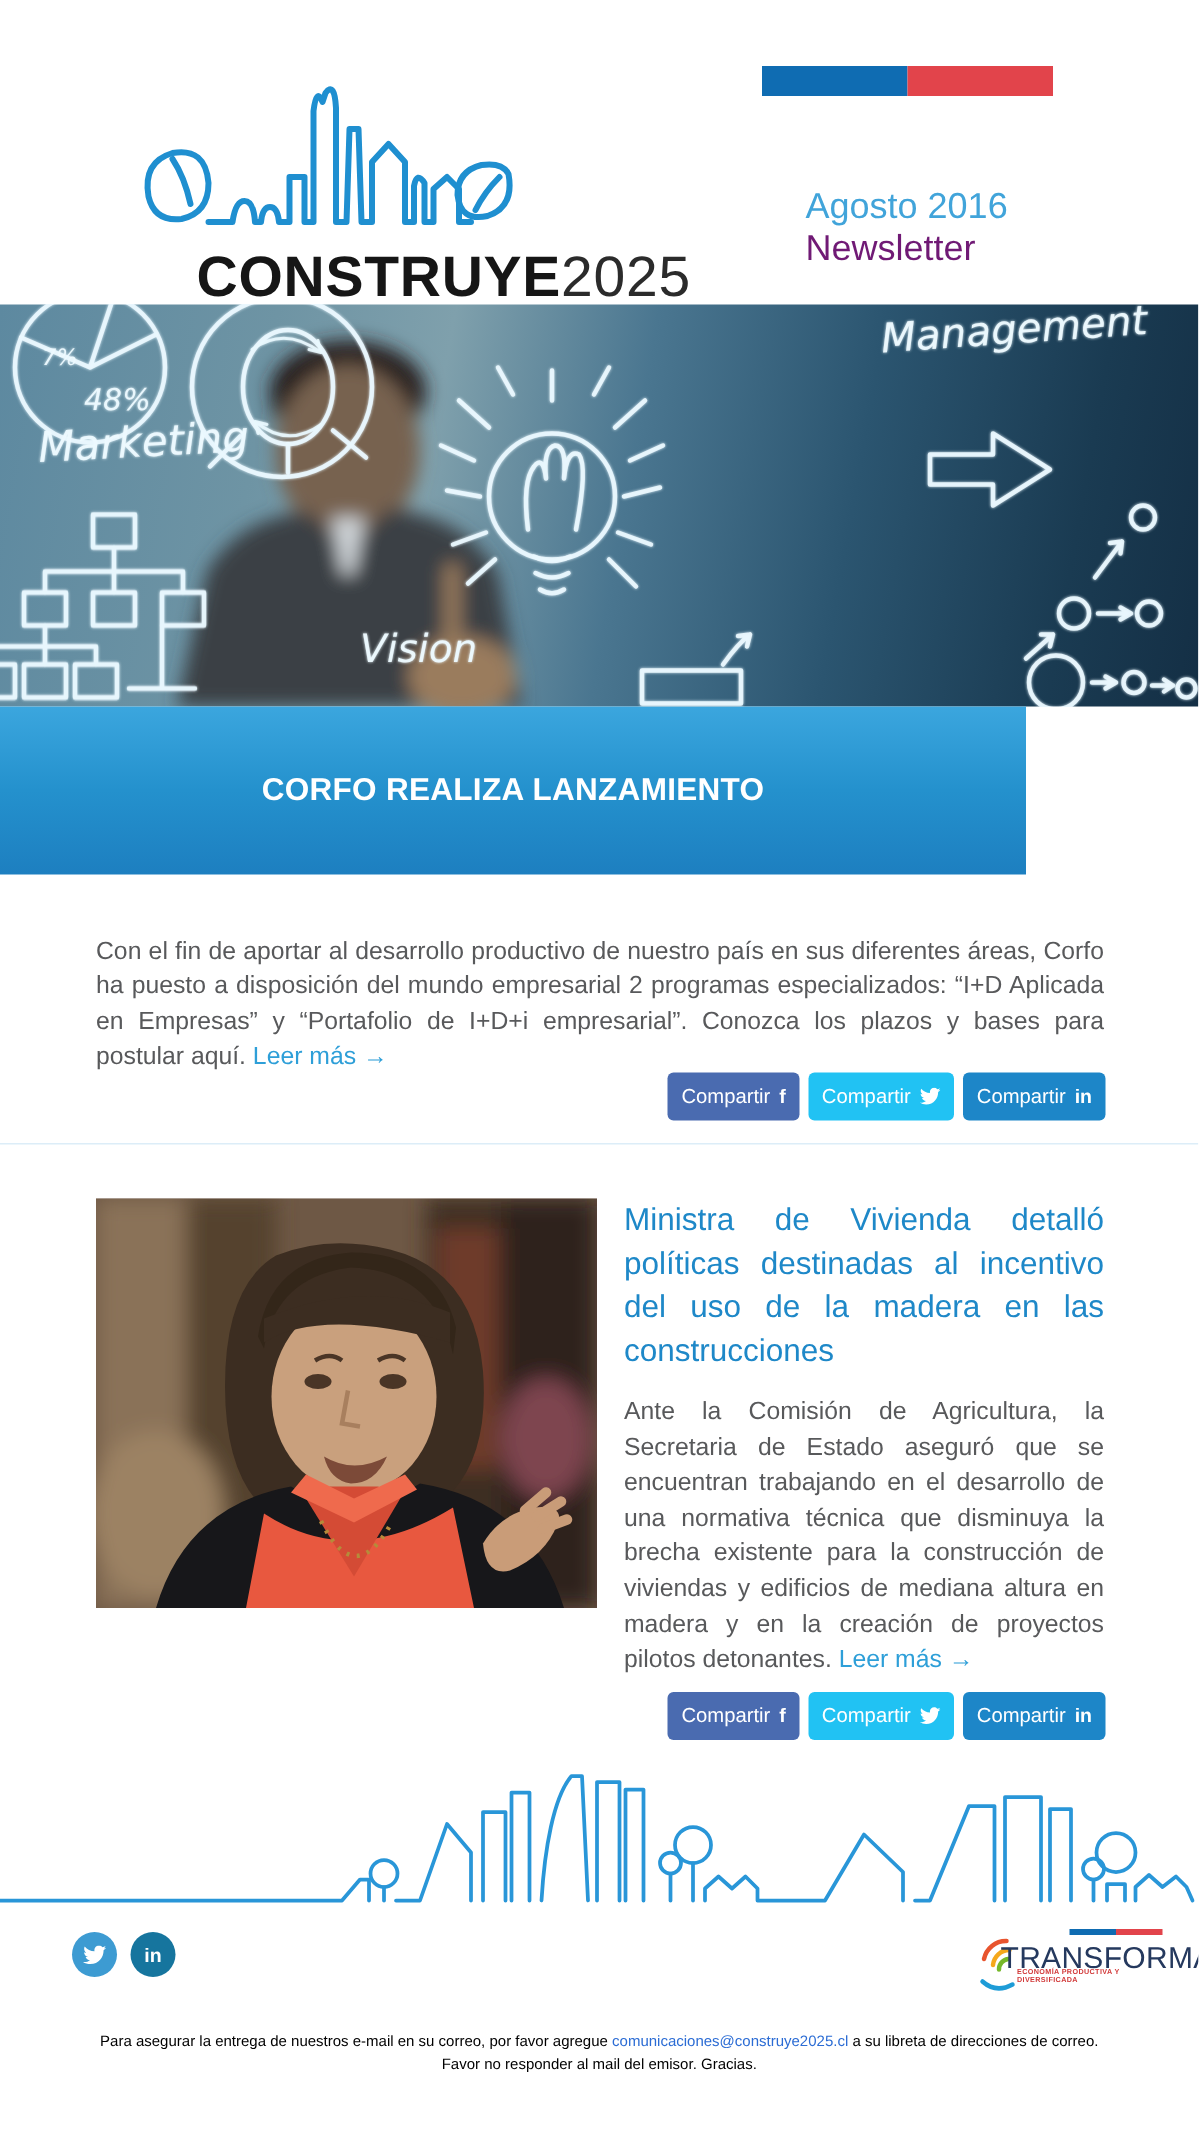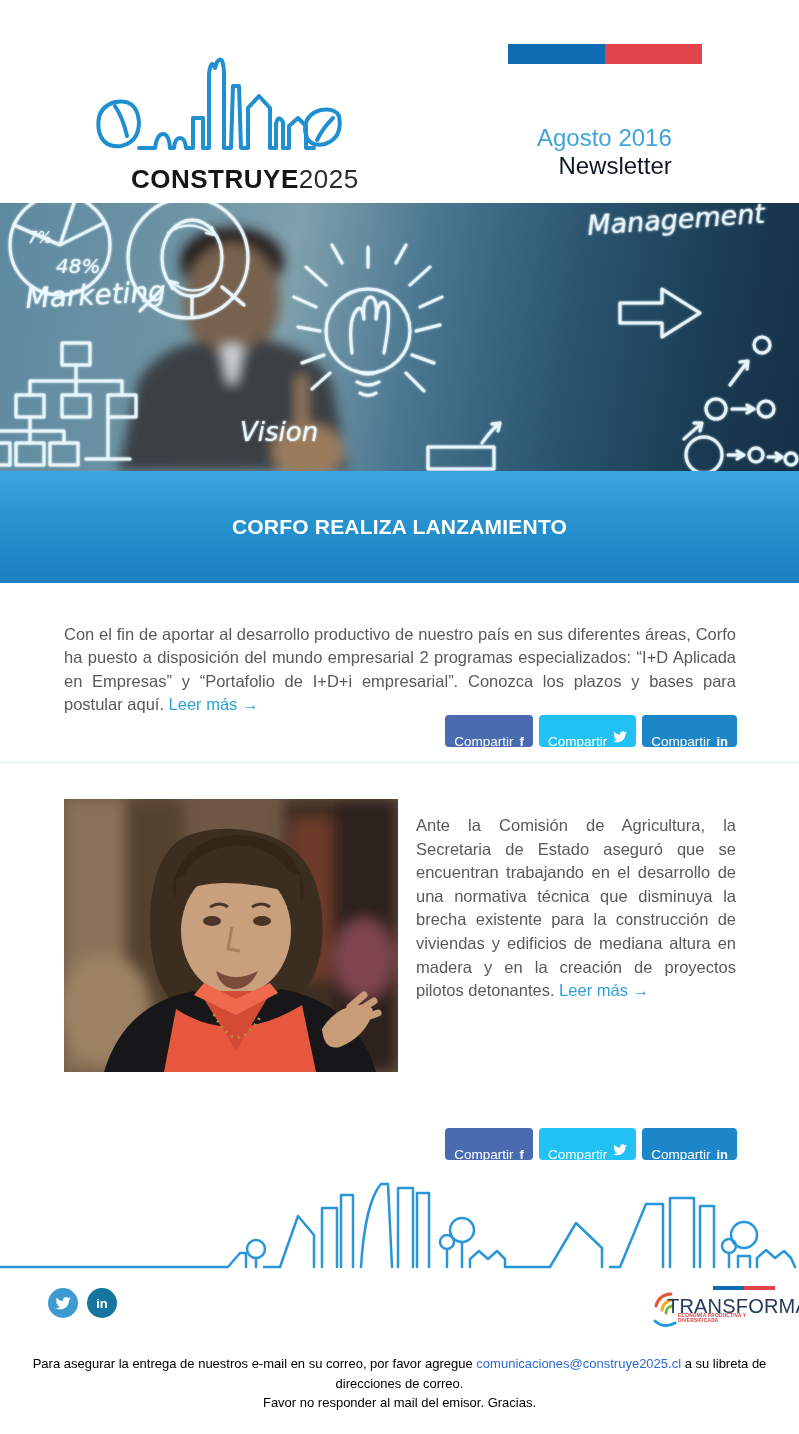--- a/index.html
+++ b/index.html
@@ -3,50 +3,50 @@
 <meta charset="utf-8">
 <style>
   html,body{margin:0;padding:0;background:#ffffff;}
   .page{position:relative;width:799px;height:1434px;background:#ffffff;overflow:hidden;
         font-family:"Liberation Sans",sans-serif;}
 
   
   .header{position:absolute;top:0;left:0;width:799px;height:203px;background:#fff;}
   .logo{position:absolute;left:93px;top:56px;width:252px;text-align:center;}
   .logo svg{display:block;margin:0 auto;}
-  .logo-text{font-size:26px;letter-spacing:.5px;color:#161616;margin-top:2px;line-height:1;margin-left:38px;}
+  .logo-text{font-size:38px;letter-spacing:.5px;color:#161616;margin-top:2px;line-height:1;margin-left:38px;}
   .logo-text .b{font-weight:800;}
   .logo-text .y{font-weight:300;color:#2b2b2b;}
   .flag-bar{position:absolute;left:508px;top:44px;width:194px;height:20px;display:flex;}
   .flag-bar .fb-blue{flex:1;background:#0f6cb2;}
   .flag-bar .fb-red{flex:1;background:#e2444b;}
   .issue{position:absolute;left:537px;top:124px;line-height:1.15;}
   .issue .date{font-size:24px;font-weight:300;color:#41a4da;}
-  .issue .nl{font-size:24px;font-weight:300;color:#0f172a;text-align:right;}
+  .issue .nl{font-size:24px;font-weight:300;color:#701a75;}
 
   
   .hero{position:absolute;top:203px;left:0;width:799px;height:268px;overflow:hidden;
     background:linear-gradient(100deg,#5d89a0 0%,#6e94a4 22%,#7fa0ac 36%,#4a7690 52%,#2b5570 70%,#1a3b52 88%,#142f45 100%);}
   .hero svg{position:absolute;top:0;left:0;}
 
   
-  .banner{position:absolute;top:471px;left:0;width:799px;height:112px;
+  .banner{position:absolute;top:471px;left:0;width:684px;height:112px;
     background:linear-gradient(180deg,#3ba6de 0%,#2491cd 50%,#1d7fc0 100%);
     display:flex;align-items:center;justify-content:center;}
   .banner h1{margin:0;color:#ffffff;font-size:21px;line-height:30px;font-weight:700;text-align:center;letter-spacing:.2px;}
 
   
   .a1-body{position:absolute;top:606px;left:64px;width:672px;
     font-size:16.5px;line-height:1.43;color:#58595b;text-align:justify;}
   .read-more{color:#2e9fd8;text-decoration:none;white-space:nowrap;margin-top:38px;}
   .share-row{position:absolute;right:62px;display:flex;gap:6px;}
   .share-row.r1{top:715px;}
   .share-row.r2{top:1128px;}
-  .share-btn{display:flex;gap:6px;height:22px;padding:16px 9px;border:none;
-    border-radius:4px;color:#fff;font-size:13.5px;font-family:"Liberation Sans",sans-serif;cursor:pointer;line-height:22px;text-decoration:underline;}
+  .share-btn{display:flex;align-items:center;gap:6px;height:22px;padding:16px 9px;border:none;
+    border-radius:4px;color:#fff;font-size:13.5px;font-family:"Liberation Sans",sans-serif;cursor:pointer;line-height:22px;}
   .share-btn.fb{background:#4a6bb0;}
   .share-btn.tw{background:#21c2f3;}
   .share-btn.li{background:#1d86c8;}
   .share-btn .glyph{font-weight:700;font-size:13px;}
   .divider{position:absolute;top:762px;left:0;width:799px;height:1px;background:#dcedf8;}
 
   .article2{position:absolute;top:799px;left:64px;width:672px;display:flex;gap:18px;}
   .photo{width:334px;height:273px;flex:none;overflow:hidden;background:#6b5342;}
   .a2-col{flex:1;}
   .a2-title{margin:0;color:#1e88c8;font-size:21px;line-height:29px;font-weight:400;text-align:justify;}
@@ -63,21 +63,21 @@
 
   .transforma{position:absolute;top:1283px;left:651px;width:128px;height:50px;cursor:pointer;}
   .tf-flag{position:absolute;right:4px;top:3px;width:62px;height:4px;display:flex;}
   .tf-flag span{flex:1;}
   .tf-flag .tb{background:#0f6cb2;}.tf-flag .tr{background:#e2444b;}
   .tf-arcs{position:absolute;left:0;top:8px;}
   .tf-name{position:absolute;left:16px;top:12px;font-size:20px;font-weight:400;color:#25395e;letter-spacing:.2px;}
   .tf-tag{position:absolute;left:27px;top:30px;font-size:4.8px;font-weight:700;color:#d23a3a;letter-spacing:.25px;}
 
   .footnote{position:absolute;top:1354px;left:0;width:799px;text-align:center;
-    font-size:13px;line-height:1.5;color:#000;}
+    font-size:10px;line-height:1.5;color:#000;}
   .footnote a{color:#2b6cd4;text-decoration:none;}
   .unsub{position:absolute;top:1413px;left:0;width:799px;text-align:center;font-size:11.5px;color:#000;}
   .unsub a{color:#2b6cd4;text-decoration:none;}
 
   
   .sk{stroke:#e9f8fe;fill:none;stroke-width:3;stroke-linecap:round;stroke-linejoin:round;opacity:.93;}
   .sk-thin{stroke:#e9f8fe;fill:none;stroke-width:2;stroke-linecap:round;opacity:.9;}
   .sk-txt{fill:#eefaff;font-style:italic;font-family:"DejaVu Sans",sans-serif;opacity:.95;}
 </style>
 </head>
@@ -259,20 +259,21 @@
           <path d="M112,210 Q170,248 238,206 L252,273 L100,273 Z" fill="#e8583f"></path>
           <polygon points="140,200 172,252 204,198 188,192 156,192" fill="#d44b35"></polygon>
           <path d="M130,196 L172,216 L214,194 L206,184 L172,200 L140,184 Z" fill="#ef6a4d"></path>
           <path d="M150,215 Q172,260 196,218" stroke="#b68b3a" stroke-width="3" fill="none" stroke-dasharray="2 5"></path>
           <path d="M258,230 Q270,210 292,206 Q312,204 308,216 Q300,238 276,248 Q260,252 258,230 Z" fill="#c99c78"></path>
           <path d="M286,208 L300,196 M294,212 L310,202 M298,220 L314,214" stroke="#c99c78" stroke-width="7" stroke-linecap="round"></path>
         </g>
       </svg>
     </div>
     <div class="a2-col">
+      <h2 class="a2-title">Ministra de Vivienda detalló políticas destinadas al incentivo del uso de la madera en las construcciones</h2>
       <p class="a2-body"><span>Ante la Comisión de Agricultura, la Secretaria de Estado aseguró que se encuentran trabajando en el desarrollo de una normativa técnica que disminuya la brecha existente para la construcción de viviendas y edificios de mediana altura en madera y en la creación de proyectos pilotos detonantes. </span><a href="#" class="read-more">Leer más →</a></p>
     </div>
   </div>
 
   <div class="share-row r2">
     <button class="share-btn fb">
         <span>Compartir</span>
         <span class="glyph">f</span>
       </button>
     <button class="share-btn tw">

